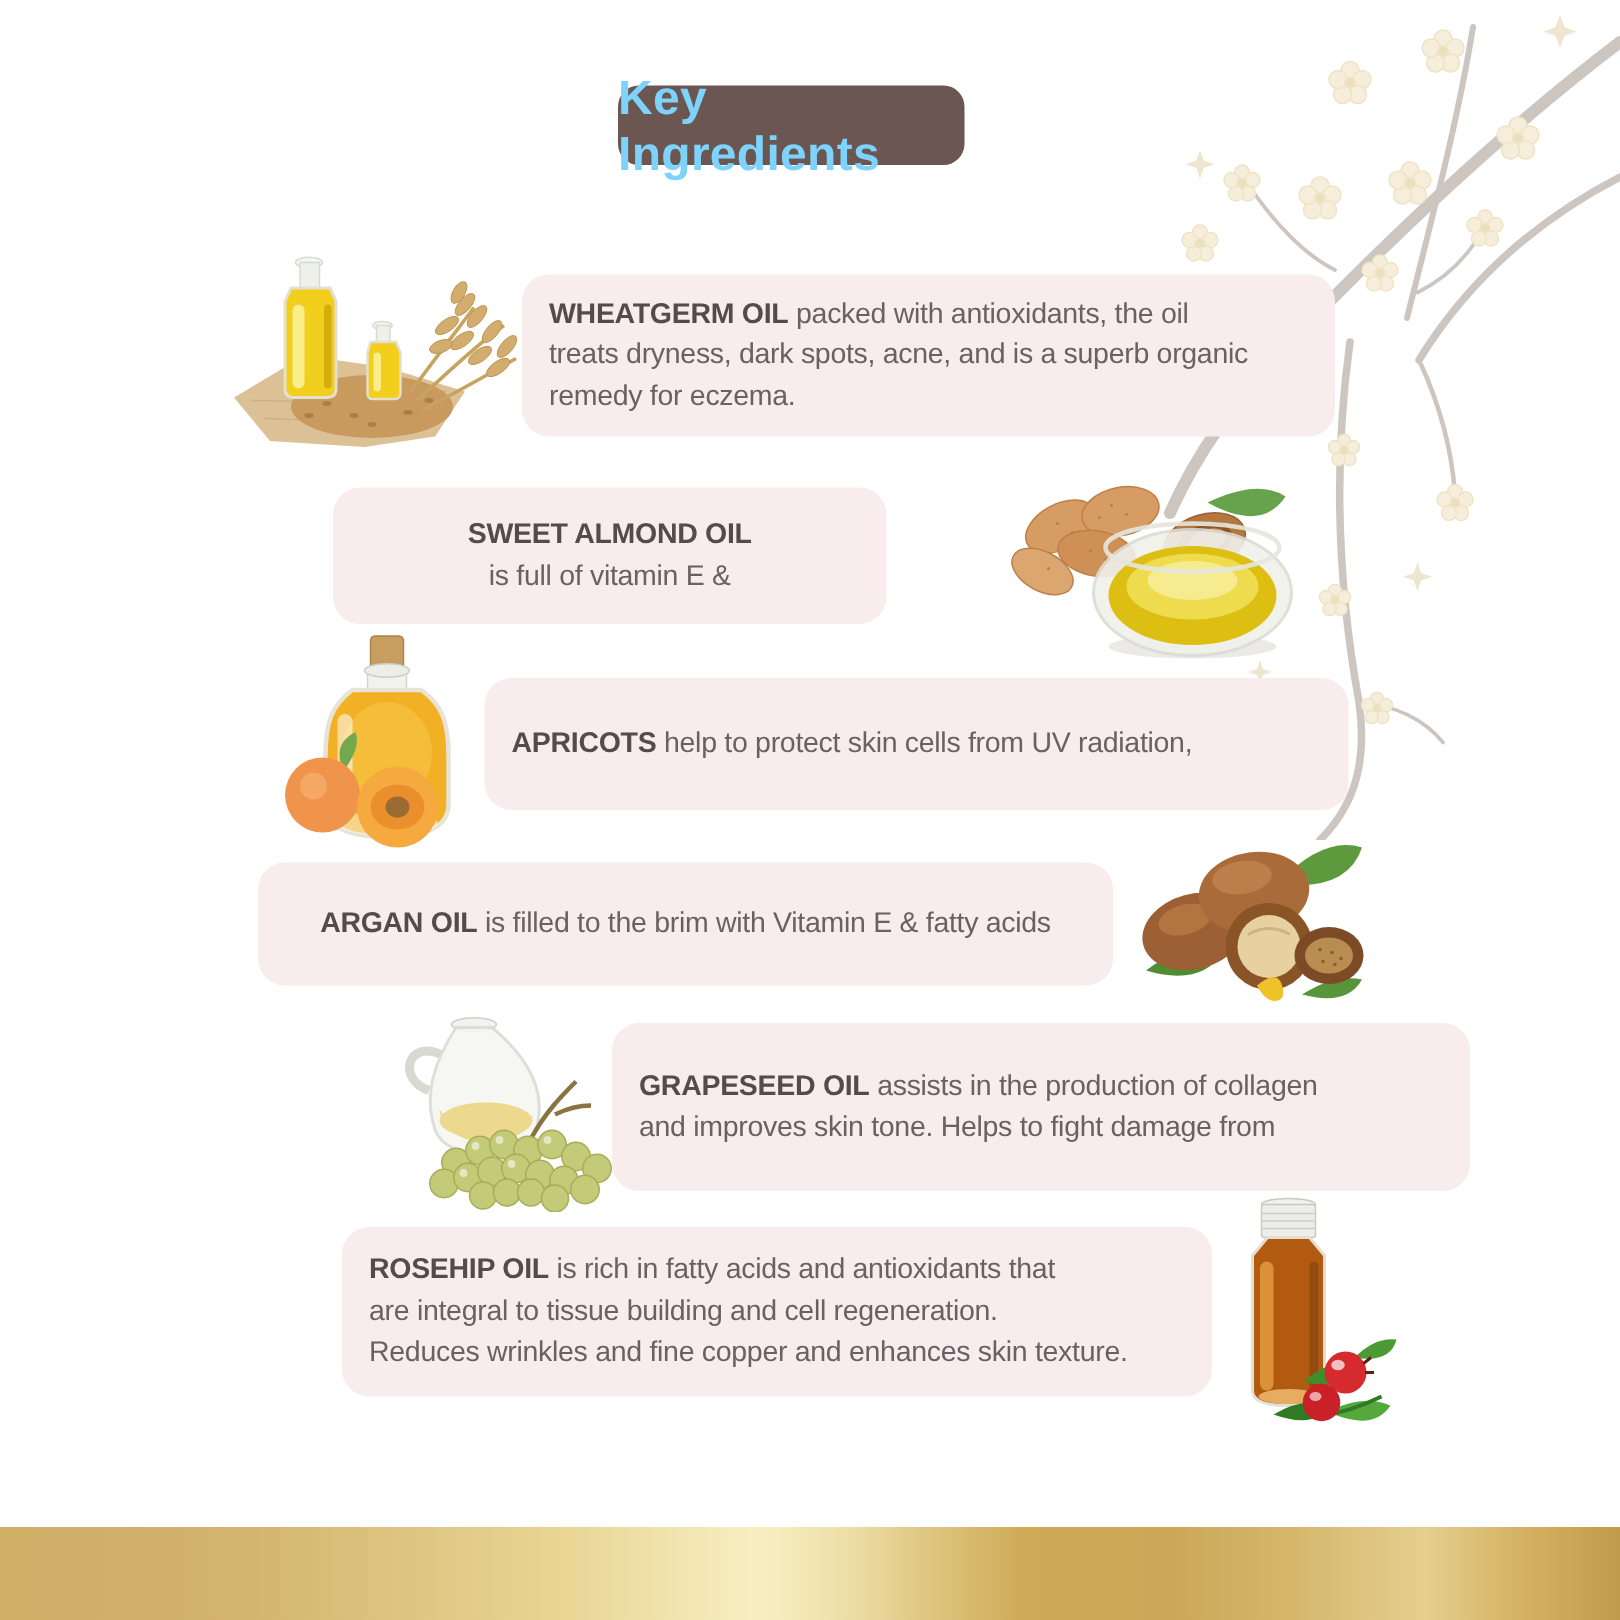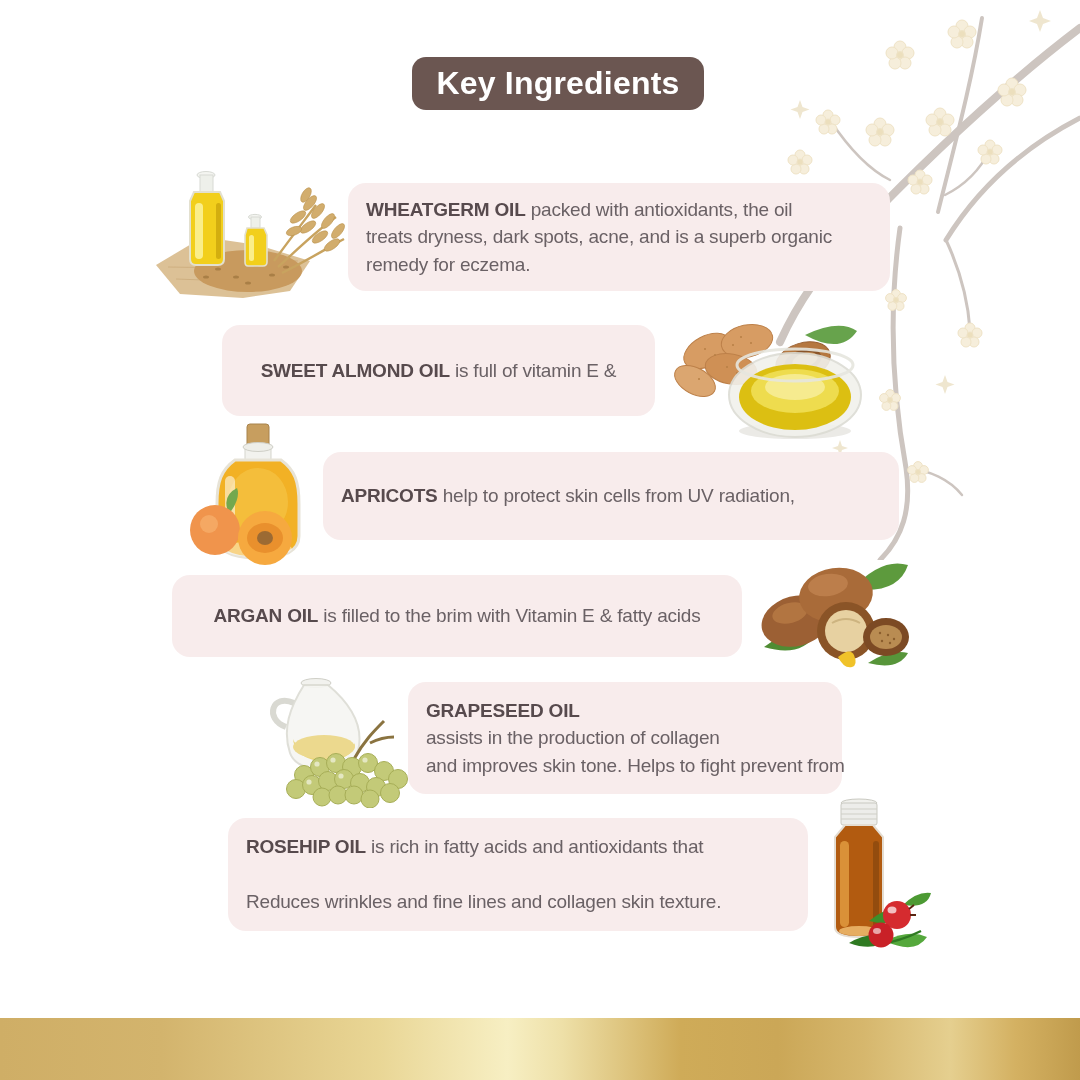--- a/index.html
+++ b/index.html
@@ -3,40 +3,40 @@
 <meta charset="utf-8">
 <style>
   html,body{margin:0;padding:0;}
   body{
     width:1080px;height:1080px;position:relative;overflow:hidden;
     background:#ffffff;
     font-family:"Liberation Sans", sans-serif;
   }
   .decor{position:absolute;top:0;right:0;z-index:0;}
   .badge{
-    position:absolute;left:412px;top:57px;width:292px;height:53px;
-    background:#6b5651;border-radius:14px;color:#ffffff;
+    position:absolute;left:412px;top:57px;width:231px;height:53px;
+    background:#6b5651;border-radius:14px;color:#7dd3fc;
     display:flex;align-items:center;justify-content:center;
     font-size:32px;font-weight:700;letter-spacing:0.2px;z-index:2;
   }
   .box{
     position:absolute;background:#f8ecec;border-radius:18px;
     display:flex;flex-direction:column;justify-content:center;
     padding:0 18px;box-sizing:border-box;z-index:1;
     font-size:19px;line-height:27.5px;letter-spacing:-0.2px;color:#6a6165;
   }
   .box b{color:#574a4d;font-weight:700;margin-top:35px;}
   .box span{white-space:nowrap;}
   .box.center{text-align:center;}
   .photo{position:absolute;z-index:2;}
   #box-wheatgerm{left:348px;top:183px;width:542px;height:108px;}
-  #box-almond   {left:222px;top:325px;width:433px;height:91px;}
+  #box-almond   {left:222px;top:325px;width:369px;height:91px;}
   #box-apricot  {left:323px;top:452px;width:576px;height:88px;}
   #box-argan    {left:172px;top:575px;width:570px;height:82px;}
-  #box-grapeseed{left:408px;top:682px;width:434px;height:112px;}
+  #box-grapeseed{left:408px;top:682px;width:572px;height:112px;}
   #box-rosehip  {left:228px;top:818px;width:580px;height:113px;}
   #img-wheatgerm{left:148px;top:165px;}
   #img-almond   {left:655px;top:303px;}
   #img-apricot  {left:183px;top:418px;}
   #img-argan    {left:752px;top:543px;}
   #img-grapeseed{left:232px;top:663px;}
   #img-rosehip  {left:785px;top:793px;}
   .goldbar{
     position:absolute;left:0;top:1018px;width:1080px;height:62px;z-index:3;
     background:linear-gradient(90deg,
@@ -353,25 +353,25 @@
   </g>
   <g fill="#ffffff" opacity="0.55">
       <circle cx="85" cy="101" r="2.6"></circle>
       <circle cx="101" cy="97" r="2.6"></circle>
       <circle cx="133" cy="97" r="2.6"></circle>
       <circle cx="77" cy="119" r="2.6"></circle>
       <circle cx="109" cy="113" r="2.6"></circle>
     </g>
 </svg>
 <div id="box-grapeseed" class="box">
-  <p style="margin:0"><b>GRAPESEED OIL</b> <span>assists in the production of collagen</span><br><span>and improves skin tone. Helps to fight prevent from</span><br></p>
+  <p style="margin:0"><b>GRAPESEED OIL</b> <span>assists in the production of collagen</span><br><span>and improves skin tone. Helps to fight damage from</span><br></p>
 </div>
 
 <div id="box-rosehip" class="box">
-  <p style="margin:0"><b>ROSEHIP OIL</b> <span>is rich in fatty acids and antioxidants that</span><br><br><span>Reduces wrinkles and fine lines and collagen skin texture.</span></p>
+  <p style="margin:0"><b>ROSEHIP OIL</b> <span>is rich in fatty acids and antioxidants that</span><br><span>are integral to tissue building and cell regeneration.</span><br><span>Reduces wrinkles and fine copper and enhances skin texture.</span></p>
 </div>
 <svg id="img-rosehip" class="photo" width="148" height="160" viewBox="0 0 148 160">
   <ellipse cx="74" cy="10" rx="18" ry="4" fill="#f1f1ed" stroke="#c9c9c1"></ellipse>
   <rect x="56" y="10" width="36" height="22" rx="2" fill="#ededea" stroke="#c9c9c1"></rect>
   <line x1="56" y1="16" x2="92" y2="16" stroke="#cfcfc7"></line>
     <line x1="56" y1="21" x2="92" y2="21" stroke="#cfcfc7"></line>
     <line x1="56" y1="26" x2="92" y2="26" stroke="#cfcfc7"></line>
   <path d="M60,32 L88,32 L98,44 L98,134 Q98,144 74,144 Q50,144 50,134 L50,44 Z" fill="#b25b10" stroke="#e4ddd2" stroke-width="2"></path>
   <rect x="55" y="48" width="9" height="86" rx="4.5" fill="#e09b3f" opacity="0.85"></rect>
   <rect x="88" y="48" width="6" height="86" rx="3" fill="#8d4a0e" opacity="0.85"></rect>

